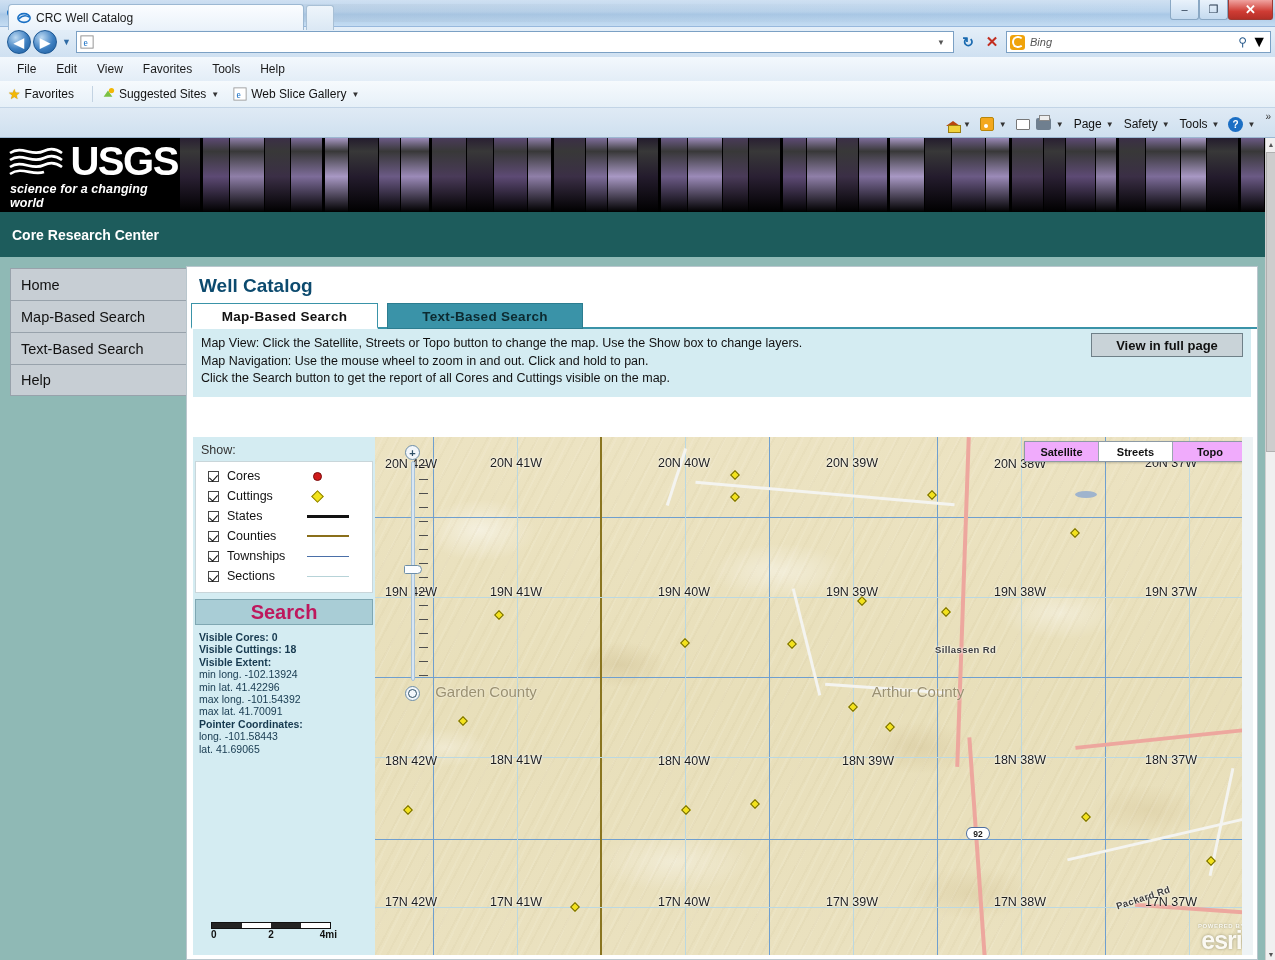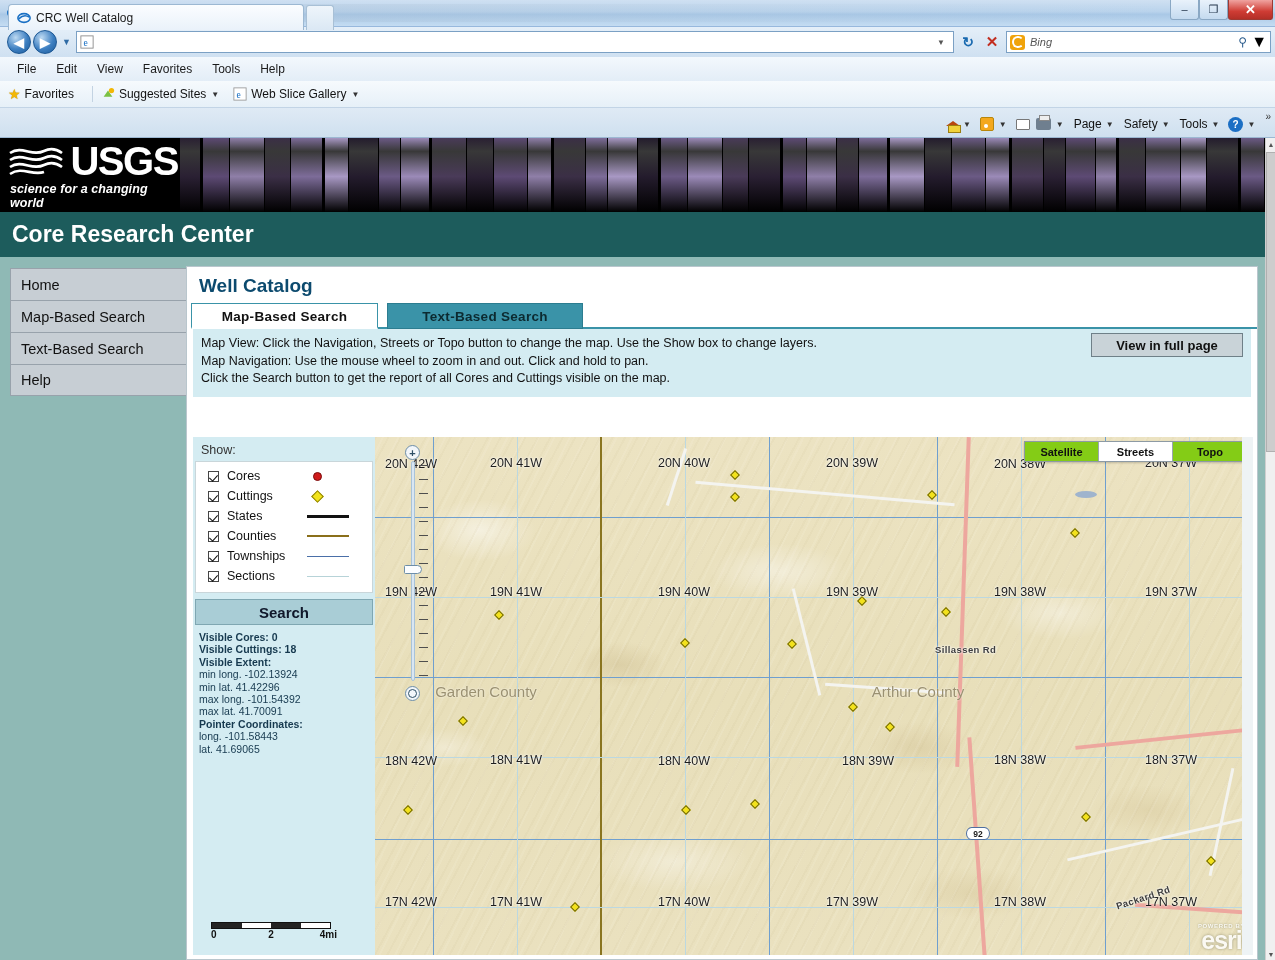--- a/index.html
+++ b/index.html
@@ -194,21 +194,21 @@
     background:#000; padding-left:4px;
   }
   .usgs-links div{ cursor:pointer; }
 
   
   .crc-bar {
     position:absolute; left:0; top:74px; width:1265px; height:45px;
     background:#1d5c5c;
     display:flex; align-items:center;
   }
-  .crc-title{ color:#fff; font-size:23px; font-weight:bold; margin-left:12px; }
+  .crc-title{ color:#fff; font-size:14px; font-weight:bold; margin-left:12px; }
 
   
   .leftnav{ position:absolute; left:10px; top:130px; width:184px; }
   .navitem{
     height:32px; background:#c7ced4; border:1px solid #98a2ab;
     border-bottom:none;
     display:flex; align-items:center; padding-left:10px;
     font-size:14.5px; color:#111;
   }
   .navitem:last-child{ border-bottom:1px solid #98a2ab; }
@@ -260,21 +260,21 @@
   .sym-cut{ width:9px;height:9px;background:#f2e31a;border:1.5px solid #8a7f06;transform:rotate(45deg); margin-left:14px;}
   .sym-line{ height:0; margin-left:8px; }
   .sym-states{ width:42px; border-top:3px solid #111; }
   .sym-counties{ width:42px; border-top:2px solid #8a6f1a; }
   .sym-townships{ width:42px; border-top:1.5px solid #4a6fa8; }
   .sym-sections{ width:42px; border-top:1px solid #b7d3d8; }
 
   .searchbtn{
     margin:6px 2px 0 2px; height:26px; background:#a9cdd6; border:1px solid #7fa7b2;
     display:flex;align-items:center;justify-content:center;
-    font-size:15px; font-weight:bold; color:#0f172a;
+    font-size:20px; font-weight:bold; color:#be185d;
   }
   .stats{ padding:6px 0 0 6px; font-size:10.5px; color:#16394f; line-height:12.4px; }
   .stats .b{ font-weight:bold; }
 
   .scalebar{ position:absolute; left:18px; bottom:14px; width:120px; }
   .scalebar .bar{ display:flex; height:7px; border:1px solid #111; }
   .scalebar .seg{ flex:1; }
   .scalebar .seg.dark{ background:#232323;}
   .scalebar .seg.light{ background:#fff;}
   .scalebar .labels{ position:relative; height:12px; font-size:10px; color:#111; font-weight:bold;}
@@ -341,21 +341,21 @@
   }
   .shield{
     position:absolute; width:24px;height:13px;border-radius:6px/7px;
     background:#fff; border:1.5px solid #4e6fa0;
     font-size:8.5px; font-weight:bold; color:#1b1b1b;
     display:flex;align-items:center;justify-content:center;
   }
   
   .basemap{
     position:absolute; right:5px; top:4px; display:flex; height:21px;
-    border:1px solid #8d9aa4; background:#84cc16;
+    border:1px solid #8d9aa4; background:#f0abfc;
     box-shadow:0 1px 2px rgba(0,0,0,.2);
   }
   .bm{
     width:74px; display:flex;align-items:center;justify-content:center;
     font-size:11px;font-weight:bold;color:#111; border-right:1px solid #9aa6af;
   }
   .bm:last-child{border-right:none;}
   .bm.active{ background:#fff; }
   
   .zoomctl{ position:absolute; left:28px; top:8px; width:20px; height:256px; }
@@ -587,21 +587,21 @@
 
   <div class="mainpanel">
     <div class="wc-title">Well Catalog</div>
 
     <div class="tabrow">
       <div class="wtab active">Map-Based Search</div>
       <div class="wtab inactive">Text-Based Search</div>
     </div>
 
     <div class="instr">
-      <p>Map View: Click the Navigation, Streets or Topo button to change the map. Use the Show box to change layers.</p>
+      <p>Map View: Click the Satellite, Streets or Topo button to change the map. Use the Show box to change layers.</p>
       <p>Map Navigation: Use the mouse wheel to zoom in and out. Click and hold to pan.</p>
       <p>Click the Search button to get the report of all Cores and Cuttings visible on the map.</p>
       <div class="fullpage-btn">View in full page</div>
     </div>
 
     <div class="workspace">
 
       <div class="toolcol">
         <div class="show-label">Show:</div>
         <div class="layerbox">

